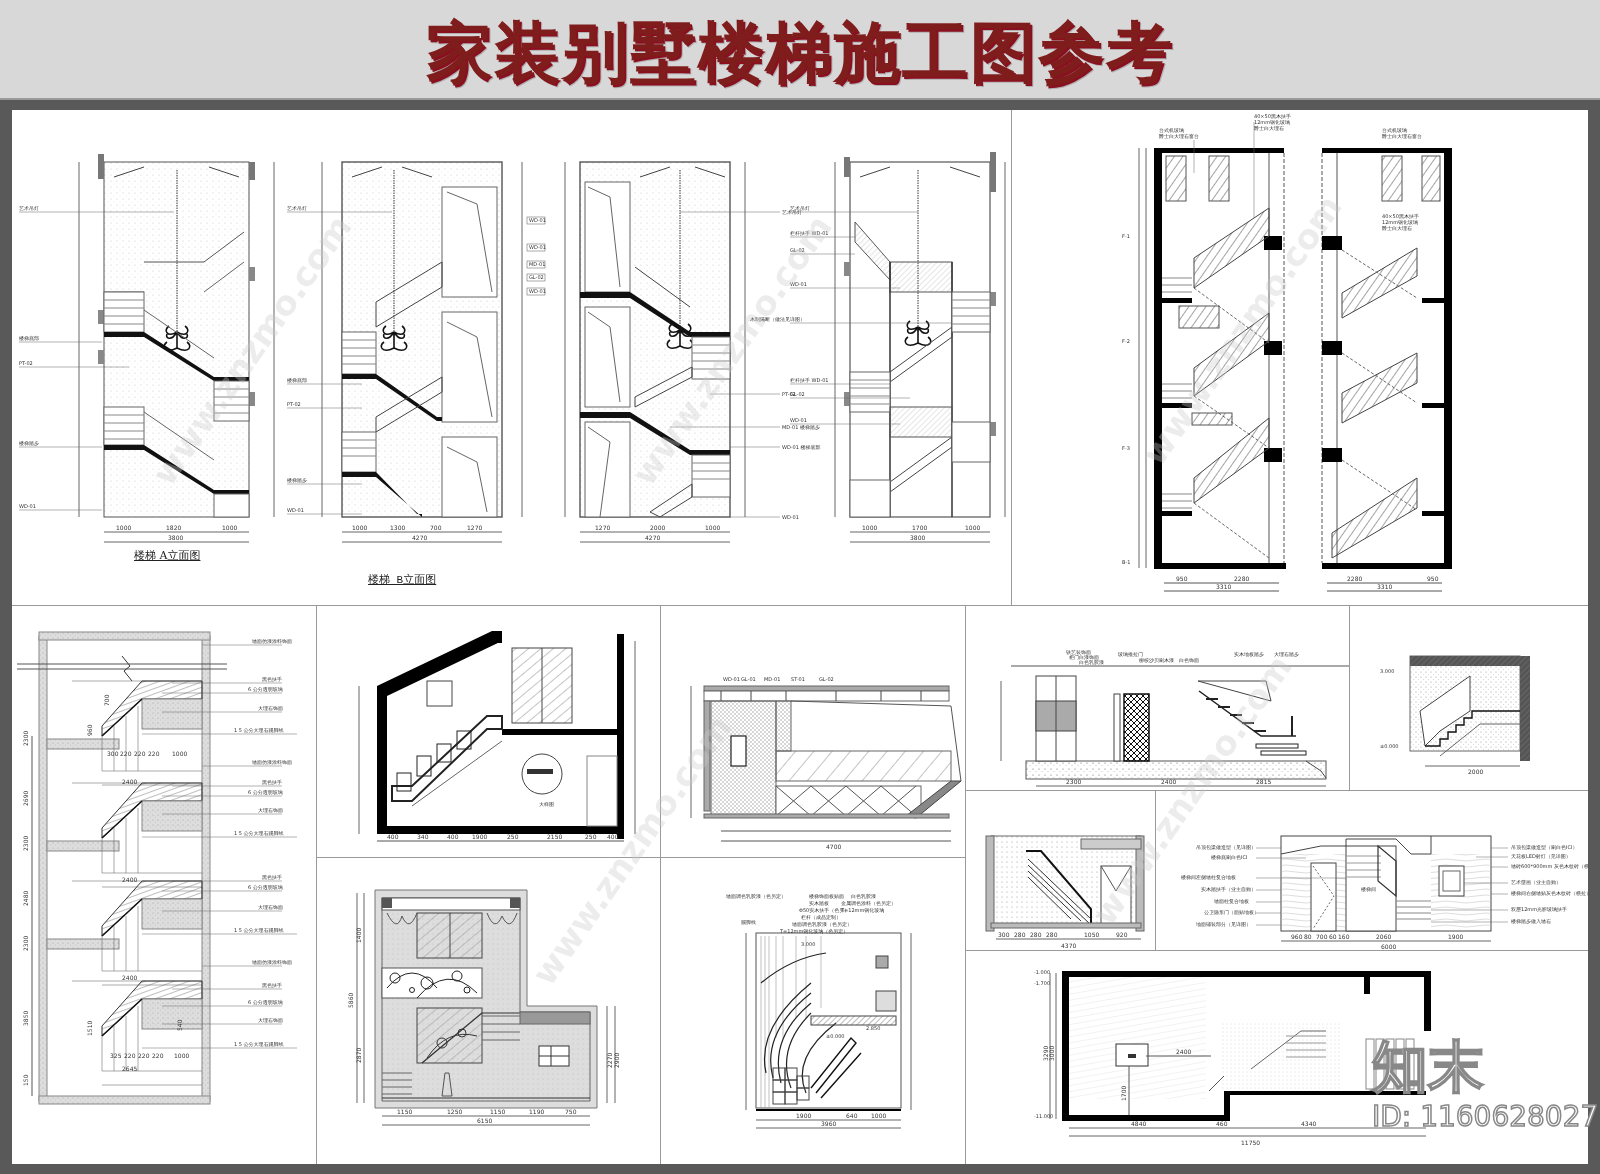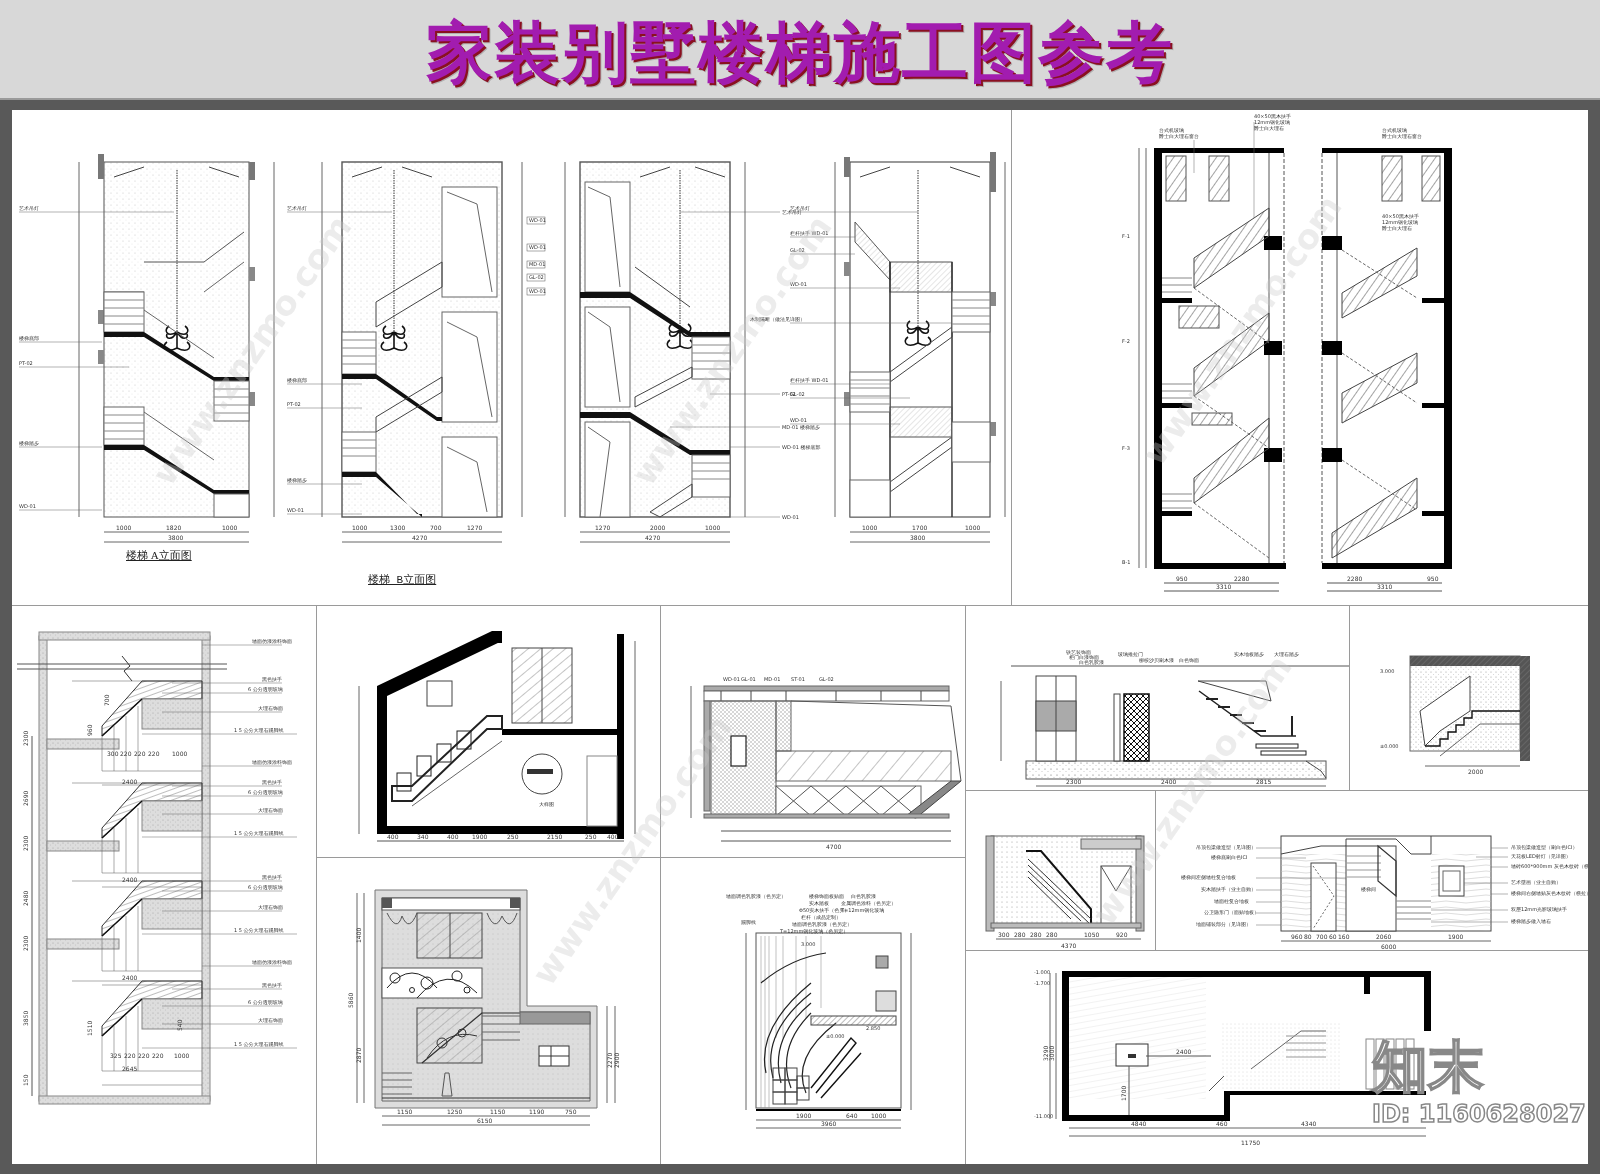--- a/index.html
+++ b/index.html
@@ -1,18 +1,18 @@
 <!DOCTYPE html>
 <html><head>
 <meta charset="utf-8">
 <style>
   html,body{margin:0;padding:0;}
   body{width:1600px;height:1174px;background:#595959;position:relative;overflow:hidden;font-family:"DejaVu Sans",sans-serif;}
   .header{position:absolute;left:0;top:0;width:1600px;height:98px;background:#d8d8d8;border-bottom:2px solid #9a9a9a;}
-  .title{position:absolute;left:0;top:8px;width:1600px;text-align:center;font-family:"DejaVu Sans",sans-serif;font-size:66px;font-weight:bold;color:#a21caf;letter-spacing:2px;text-shadow:2px 2px 0 #8a1020,3px 3px 0 #b0b0b0;}
+  .title{position:absolute;left:0;top:8px;width:1600px;text-align:center;font-family:"DejaVu Sans",sans-serif;font-size:66px;font-weight:bold;color:#7f1d1d;letter-spacing:2px;text-shadow:2px 2px 0 #8a1020,3px 3px 0 #b0b0b0;}
   .sheet{position:absolute;left:12px;top:110px;width:1576px;height:1054px;background:#fff;}
   .panel{position:absolute;border-color:#9a9a9a;border-style:solid;border-width:0;box-sizing:border-box;overflow:hidden;}
   .panel svg{position:absolute;left:0;top:0;}
   .cap{position:absolute;font-family:"DejaVu Serif",serif;font-size:11px;color:#222;text-decoration:underline;}
   .lbl{font-family:"DejaVu Sans",sans-serif;font-size:5px;fill:#333;}
   .dim{font-family:"DejaVu Sans",sans-serif;font-size:6px;fill:#333;}
   .wm{position:absolute;font-family:"DejaVu Sans",sans-serif;font-weight:bold;color:rgba(200,200,200,0.35);transform:rotate(-55deg);white-space:nowrap;pointer-events:none;}
   .brand{position:absolute;font-family:"DejaVu Sans",sans-serif;color:#fff;-webkit-text-stroke:1.5px #888;font-weight:bold;white-space:nowrap;}
 </style>
 </head>
@@ -262,21 +262,21 @@
         <text class="lbl" x="-60" y="48">艺术吊灯</text>
         <text class="lbl" x="-60" y="73">栏杆扶手 WD-01</text>
         <text class="lbl" x="-60" y="90">GL-02</text>
         <text class="lbl" x="-60" y="124">WD-01</text>
         <text class="lbl" x="-100" y="159">木制隔断（做法见详图）</text>
         <text class="lbl" x="-60" y="220">栏杆扶手 WD-01</text>
         <text class="lbl" x="-60" y="234">GL-02</text>
         <text class="lbl" x="-60" y="260">WD-01</text>
       </g>
     </svg>
-    <div class="cap" style="left:114px;top:438px;font-family:Liberation Serif, serif;">楼梯 A立面图</div>
+    <div class="cap" style="left:122px;top:438px;">楼梯 A立面图</div>
     <div class="cap" style="left:356px;top:462px;font-family:Liberation Mono, monospace;">楼梯 B立面图</div>
   </div>
 
   <div class="panel" style="left:1000px;top:0;width:576px;height:496px;border-bottom-width:1px;">
     <svg width="576" height="496">
       <defs>
         <pattern id="hatch2" width="7" height="7" patternUnits="userSpaceOnUse" patternTransform="rotate(35)">
             <line x1="0" y1="0" x2="0" y2="7" stroke="#333" stroke-width="0.9"></line>
           </pattern>
       </defs>
@@ -954,14 +954,14 @@
       <text class="dim" x="275" y="194">11750</text>
     </svg>
   </div>
 
   <div class="wm" style="left:80px;top:220px;font-size:34px;">www.znzmo.com</div>
   <div class="wm" style="left:560px;top:220px;font-size:34px;">www.znzmo.com</div>
   <div class="wm" style="left:1070px;top:200px;font-size:34px;">www.znzmo.com</div>
   <div class="wm" style="left:460px;top:720px;font-size:34px;">www.znzmo.com</div>
   <div class="wm" style="left:1020px;top:660px;font-size:34px;">www.znzmo.com</div>
   <div class="brand" style="left:1360px;top:920px;font-size:56px;text-align:center;">知末</div>
-  <div class="brand" style="left:1360px;top:990px;font-size:24px;font-weight:bold;text-align:center;">ID: 1160628027</div>
+  <div class="brand" style="left:1360px;top:990px;font-size:28px;font-weight:normal;text-align:center;">ID: 1160628027</div>
 </div>
 
 </body></html>

